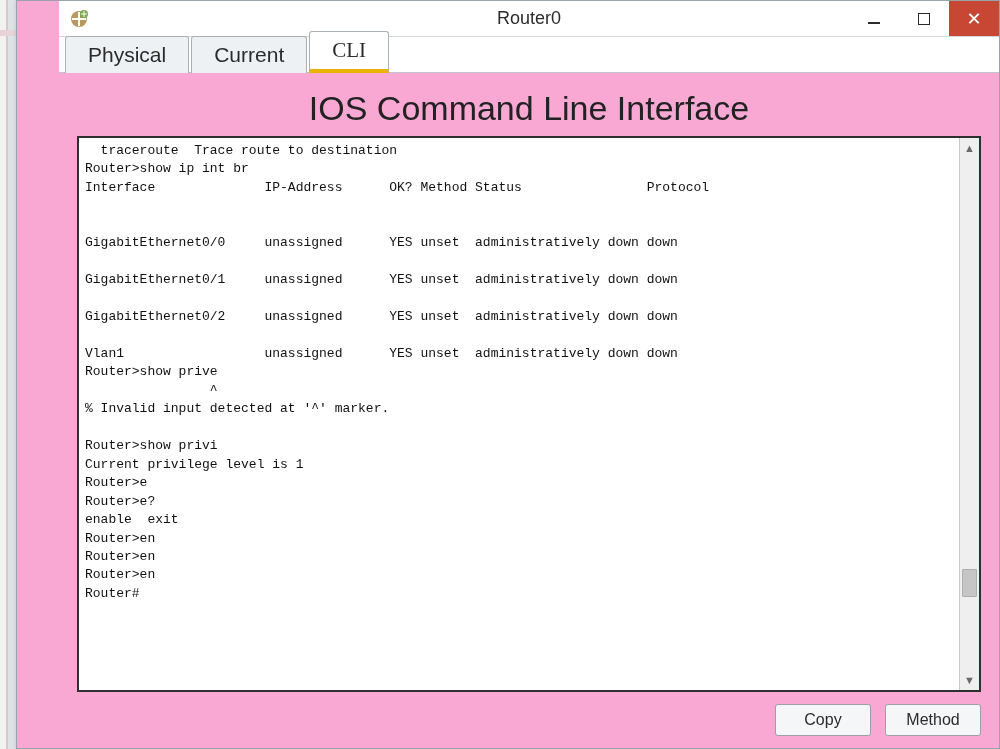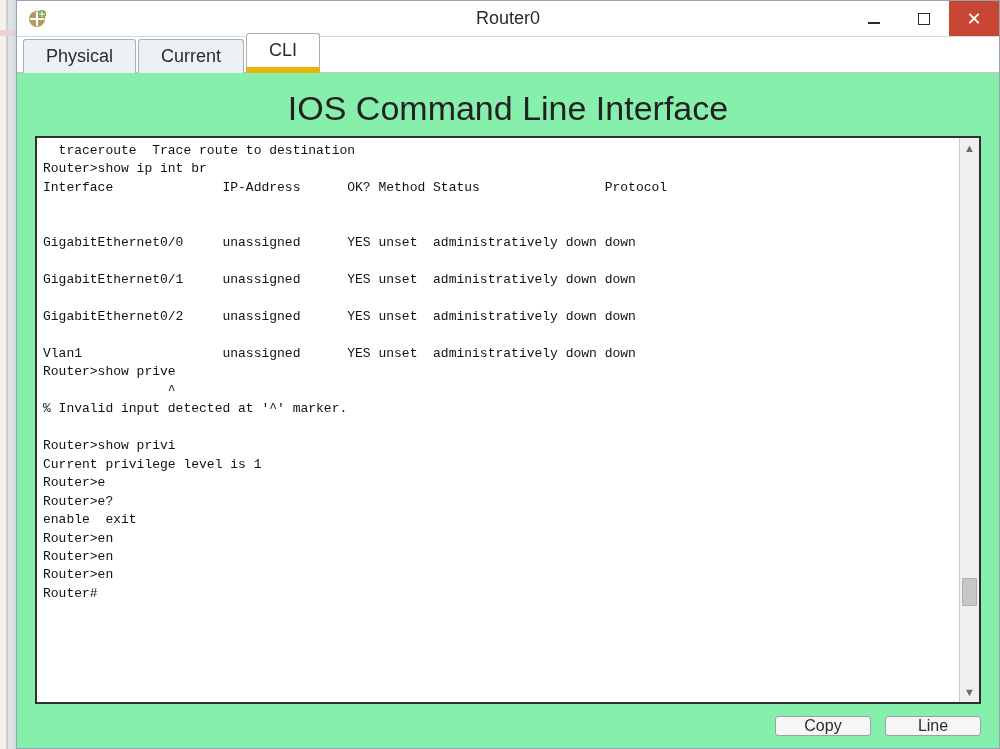--- a/index.html
+++ b/index.html
@@ -25,25 +25,26 @@
     width: 180px; height: 6px;
     background: #e8d4d8;
   }
 
   .window {
     position: absolute;
     left: 16px;
     top: 0px;
     width: 984px;
     height: 749px;
-    background: #86efac;
+    background: #f9a8d4;
     border: 1px solid #9aa3ac;
     box-shadow: 0 0 4px rgba(0,0,0,0.15);
     display: flex;
     flex-direction: column;
+    padding-left: 42px;
   }
 
   
   .titlebar {
     height: 36px;
     background: #ffffff;
     display: flex;
     align-items: center;
     border-bottom: 1px solid #d3d8dc;
     position: relative;
@@ -100,32 +101,33 @@
     padding-left: 6px;
     background: #ffffff;
     border-bottom: 1px solid #bfc5ca;
     gap: 0;
   }
   .tab {
     padding: 6px 22px 6px 22px;
     border: 1px solid #a9b0b6;
     border-bottom: none;
     background: #eef1f3;
-    font-size: 18px;
+    font-size: 21px;
     color: #2b2b2b;
     border-top-left-radius: 3px;
     border-top-right-radius: 3px;
     margin-right: 2px;
     position: relative;
     top: 1px;
   }
   .tab.active {
     background: #ffffff;
-    border-bottom: 6px solid #eab308;
+    border-bottom: 4px solid #eab308;
     z-index: 2;
+    font-family: Liberation Serif, serif;
   }
 
   
   .content {
     flex: 1;
     padding: 10px 18px 12px 18px;
     display: flex;
     flex-direction: column;
     overflow: hidden;
   }
@@ -184,21 +186,21 @@
   }
 
   .button-row {
     display: flex;
     justify-content: flex-end;
     gap: 14px;
     padding-top: 12px;
   }
   .btn {
     min-width: 96px;
-    height: 20px;
+    height: 32px;
     border: 1px solid #9aa0a6;
     background: #f4f6f8;
     border-radius: 3px;
     font-size: 16px;
     color: #2b2b2b;
   }
 </style>
 </head>
 <body>
 
@@ -268,17 +270,17 @@
 Router#</div>
       <div class="vscroll">
         <div class="arrow up">▲</div>
         <div class="thumb"></div>
         <div class="arrow down">▼</div>
       </div>
     </div>
 
     <div class="button-row">
       <button class="btn">Copy</button>
-      <button class="btn">Line</button>
+      <button class="btn">Method</button>
     </div>
   </div>
 
 </div>
 
 </body></html>

